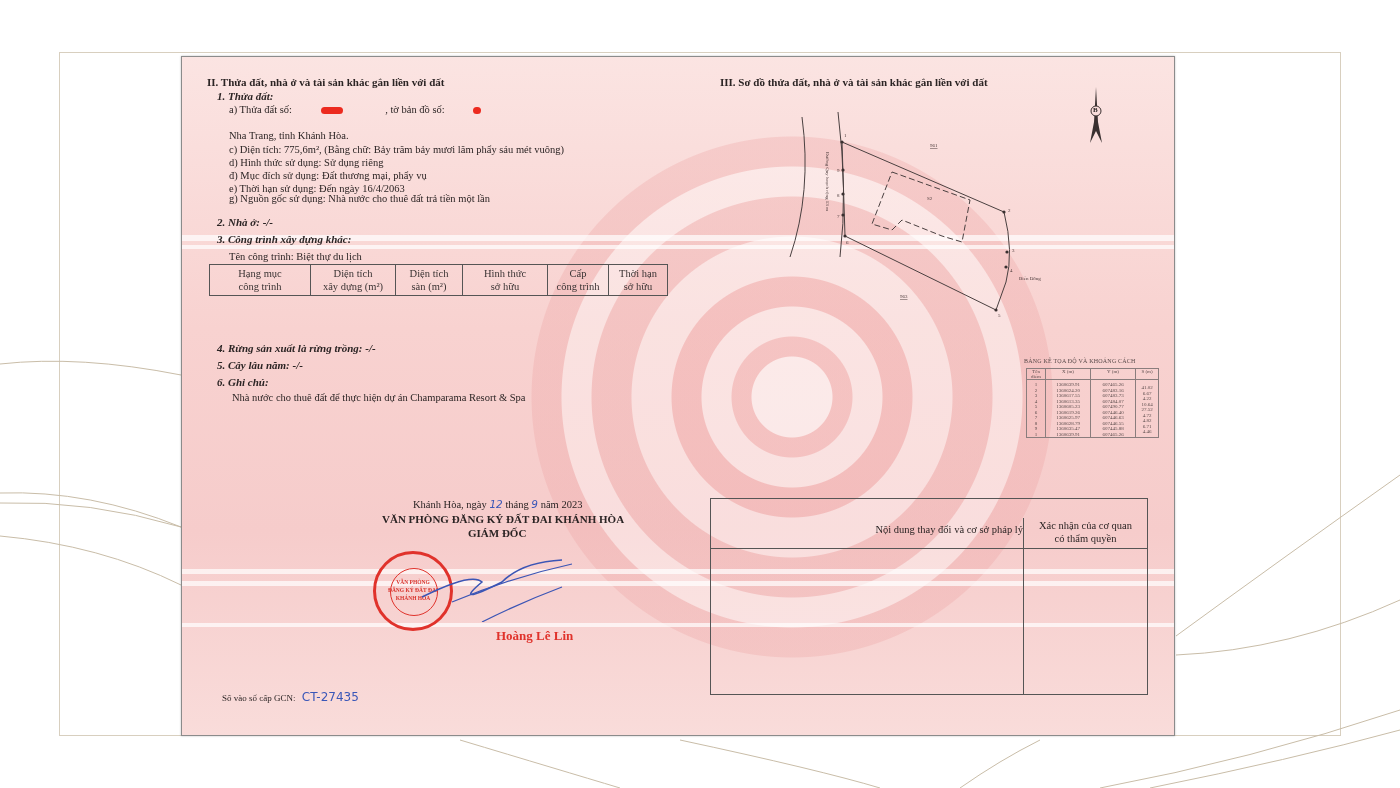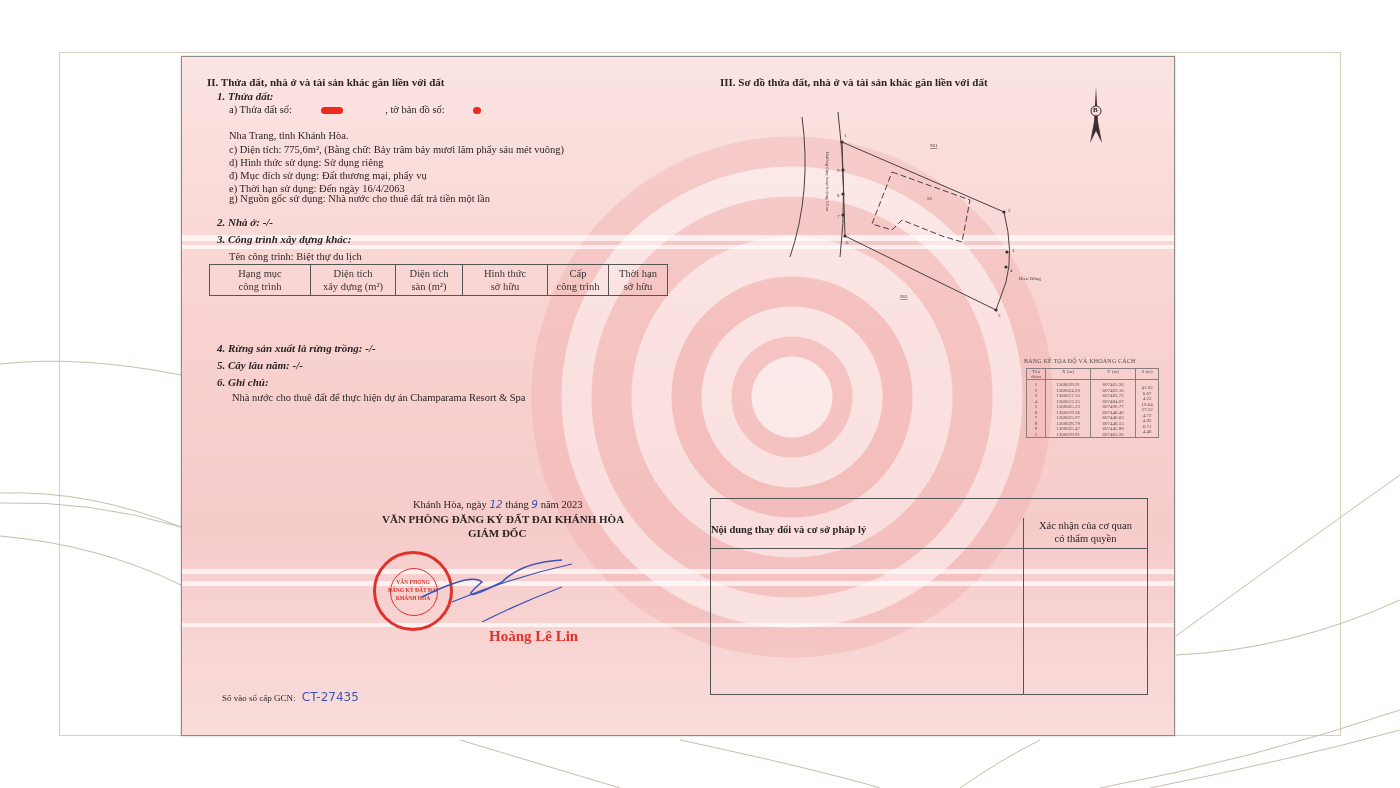--- a/index.html
+++ b/index.html
@@ -31,26 +31,26 @@
   table.works { position:absolute; left:27px; top:207px; border-collapse:collapse; font-size:10.5px;padding-left:36px; }
   table.works td { border:1px solid #555; text-align:center; padding:2px 4px; color:#3a3333; line-height:13px; }
   .north { position:absolute; left:906px; top:30px; }
   table.coord { position:absolute; left:844px; top:311px; border-collapse:collapse; font-size:5px; color:#5a4b4b; }
   table.coord td { border:1px solid #8a7d7d; padding:0 2px; text-align:center; vertical-align:top; }
   .coord-title { position:absolute; left:842px; top:301px; font-size:6px; color:#5a4b4b; letter-spacing:0.2px; }
   .changes { position:absolute; left:528px; top:441px; width:438px; height:197px; border:1px solid #555; box-sizing:border-box; }
   .changes .hdr { height:18px; border-bottom:1px solid #555; text-align:center; font-weight:bold; font-size:11px; line-height:18px; }
   .changes .sub { position:absolute; top:19px; left:0; right:0; height:30px; border-bottom:1px solid #555; }
   .changes .vline { position:absolute; left:312px; top:19px; bottom:0; border-left:1px solid #555; }
-  .changes .c1 { position:absolute; left:0; width:312px; top:6px; text-align:left; font-size:10.5px;font-weight:bold; }
+  .changes .c1 { position:absolute; left:0; width:312px; top:6px; text-align:right; font-size:10.5px; }
   .changes .c2 { position:absolute; left:313px; right:0; top:1px; text-align:center; font-size:10.5px; line-height:13px; }
   .stamp { position:absolute; left:191px; top:494px; width:80px; height:80px; border-radius:50%; border:3px solid #e0322b; box-sizing:border-box; }
   .stamp .inner { position:absolute; left:14px; top:14px; width:46px; height:46px; border:1.5px solid #e0322b; border-radius:50%; }
   .stamp .stxt { position:absolute; left:0; right:0; text-align:center; font-size:5.5px; color:#d8322b; font-weight:bold; }
-  .signer { position:absolute; left:307px; top:571px; color:#e0322b; font-weight:bold; font-size:15px; }
+  .signer { position:absolute; left:314px; top:571px; color:#e0322b; font-weight:bold; font-size:13px; }
   .hand { color:#3a57b8; font-family:"DejaVu Sans", sans-serif; font-style:italic; }
 </style>
 </head>
 <body>
 
 <div class="outer-frame"></div>
 <svg class="frame-lines" viewBox="0 0 1400 788">
   <g fill="none" stroke="#c9bda8" stroke-width="1">
     <path d="M0 364 Q80 355 181 375"></path>
     <path d="M0 493 Q90 490 181 527"></path>

